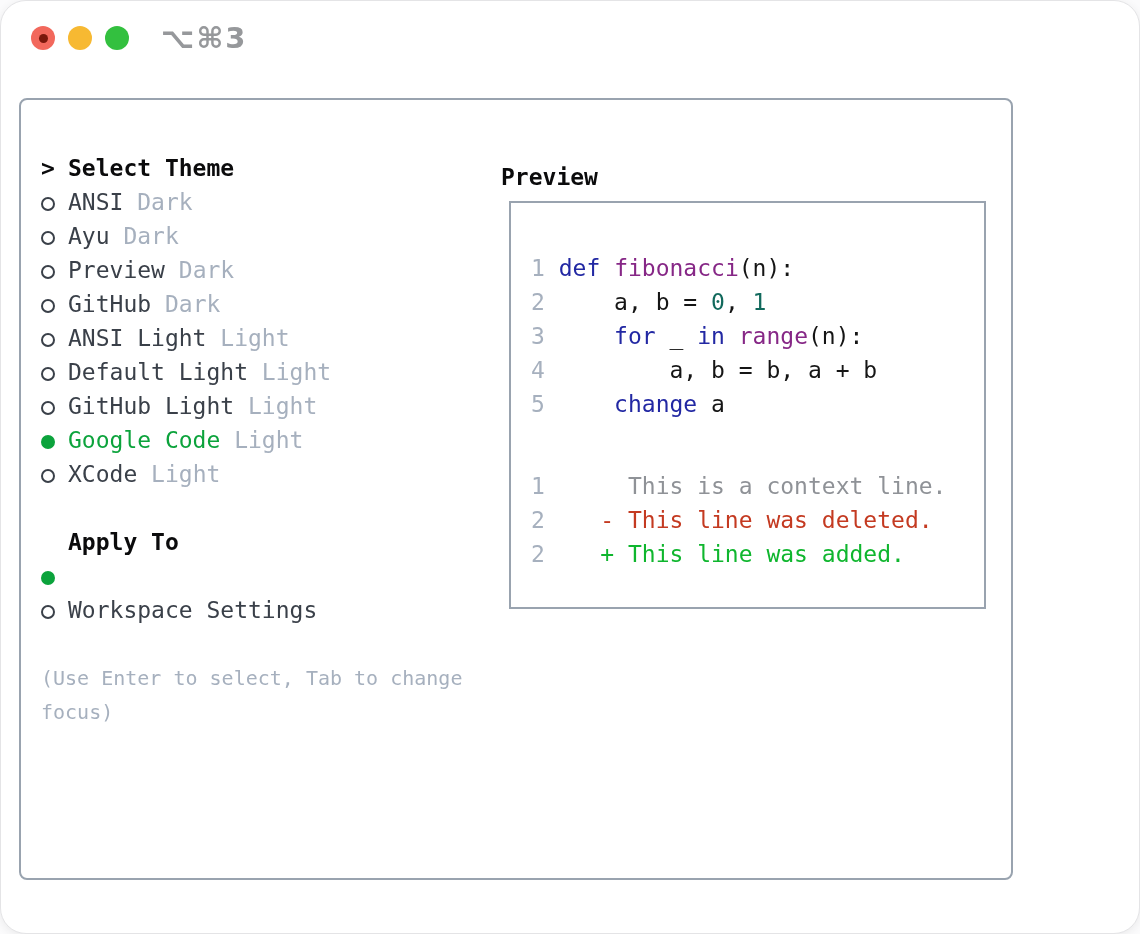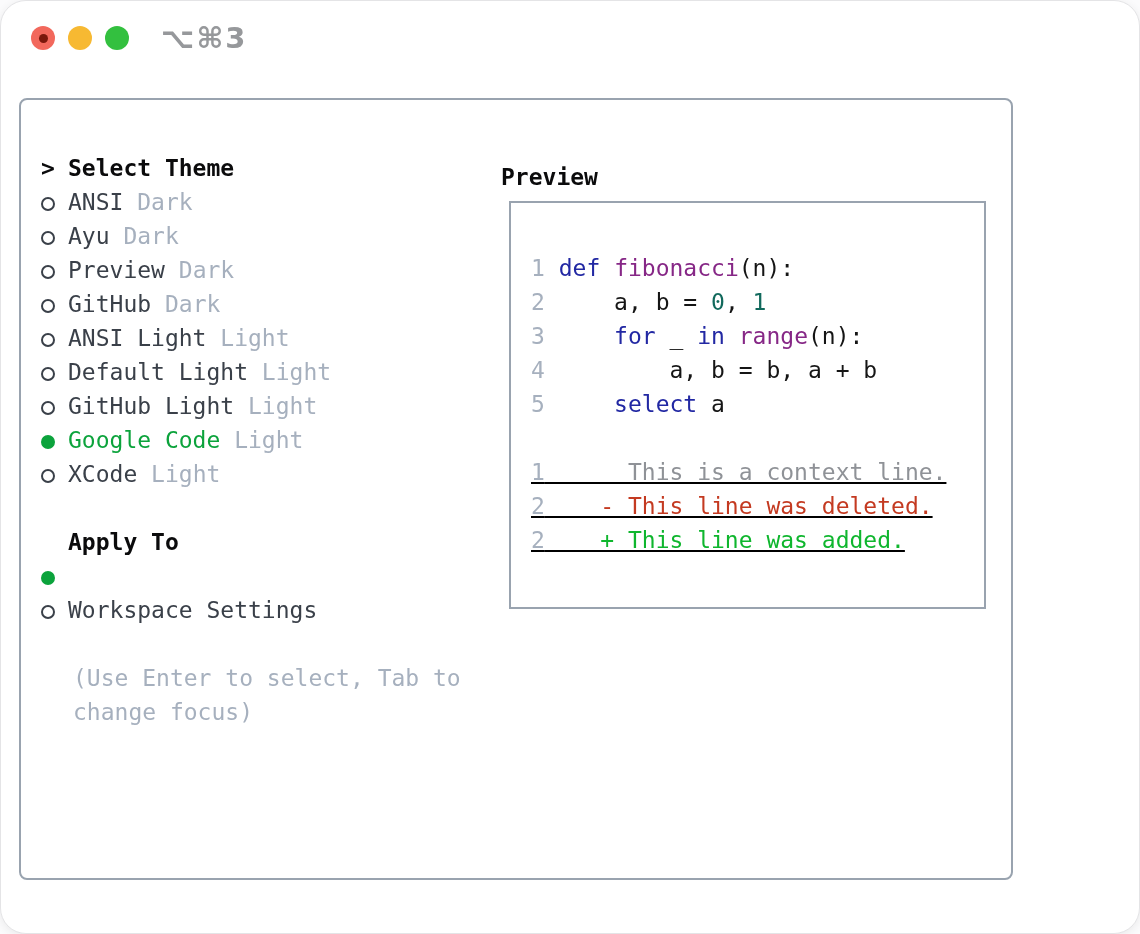--- a/index.html
+++ b/index.html
@@ -65,40 +65,40 @@
     border: 2.5px solid var(--text-dark); border-radius: 50%;
     transform: translateY(1px);
   }
   .radio.selected { border-color: var(--accent-green); background: var(--accent-green); }
   .hdr { font-weight: bold; color: var(--header-black); text-align: center; }
   .theme-name.selected { color: var(--accent-green); }
   .option-label.selected { color: var(--accent-green); }
   .variant { color: var(--muted-gray); }
   .spacer { height: 34px; }
   .hint {
-    width: 440px; font-size: 23px; line-height: 34px;
-    color: var(--muted-gray); white-space: normal; word-break: normal; margin-left: 32px;
+    width: 440px; font-size: 20px; line-height: 34px;
+    color: var(--muted-gray); white-space: normal; word-break: normal;
   }
   
   .preview-title { position: absolute; left: 480px; top: 60px; }
   .preview-box {
     position: absolute; left: 488px; top: 101px;
     width: 477px; height: 408px;
     border: 2px solid var(--panel-border);
     background: #fff;
     padding: 48px 12px 0 20px;
     overflow: hidden;
   }
   .pline { height: 34px; line-height: 34px; white-space: pre; font-size: 23px; color: #111; }
   .lnum { color: var(--muted-gray); }
   .tok-keyword { color: var(--keyword-blue); }
   .tok-type    { color: var(--type-purple); }
   .tok-literal { color: var(--literal-teal); }
   .tok-plain   { color: #151515; }
-  .diff-block  { margin-top: 34px; text-decoration: underline; }
+  .diff-block  { margin-top: 48px; }
   .diff-context { color: var(--context-gray); }
   .diff-deleted { color: var(--deleted-red); text-align: right; }
   .diff-added   { color: var(--added-green); }
 </style>
 </head>
 <body>
 
 <div class="window">
 
   <div class="titlebar">
@@ -140,21 +140,21 @@
     </div>
 
     <div class="row preview-title hdr">Preview</div>
 
     <div class="preview-box">
       <div id="code-lines">
           <div class="pline"><span class="lnum">1</span><span class="tok-plain"> </span><span class="tok-keyword">def</span><span class="tok-plain"> </span><span class="tok-type">fibonacci</span><span class="tok-plain">(n):</span></div>
           <div class="pline"><span class="lnum">2</span><span class="tok-plain"> </span><span class="tok-plain">    a, b = </span><span class="tok-literal">0</span><span class="tok-plain">, </span><span class="tok-literal">1</span></div>
           <div class="pline"><span class="lnum">3</span><span class="tok-plain"> </span><span class="tok-plain">    </span><span class="tok-keyword">for</span><span class="tok-plain"> _ </span><span class="tok-keyword">in</span><span class="tok-plain"> </span><span class="tok-type">range</span><span class="tok-plain">(n):</span></div>
           <div class="pline"><span class="lnum">4</span><span class="tok-plain"> </span><span class="tok-plain">        a, b = b, a + b</span></div>
-          <div class="pline"><span class="lnum">5</span><span class="tok-plain"> </span><span class="tok-plain">    </span><span class="tok-keyword">select</span><span class="tok-plain"> a</span></div>
+          <div class="pline"><span class="lnum">5</span><span class="tok-plain"> </span><span class="tok-plain">    </span><span class="tok-keyword">change</span><span class="tok-plain"> a</span></div>
         </div>
       <div id="diff-lines" class="diff-block">
           <div class="pline"><span class="lnum">1</span><span class="diff-context">      This is a context line.</span></div>
           <div class="pline"><span class="lnum">2</span><span class="diff-deleted">    - This line was deleted.</span></div>
           <div class="pline"><span class="lnum">2</span><span class="diff-added">    + This line was added.</span></div>
         </div>
     </div>
 
   </div>
 </div>

